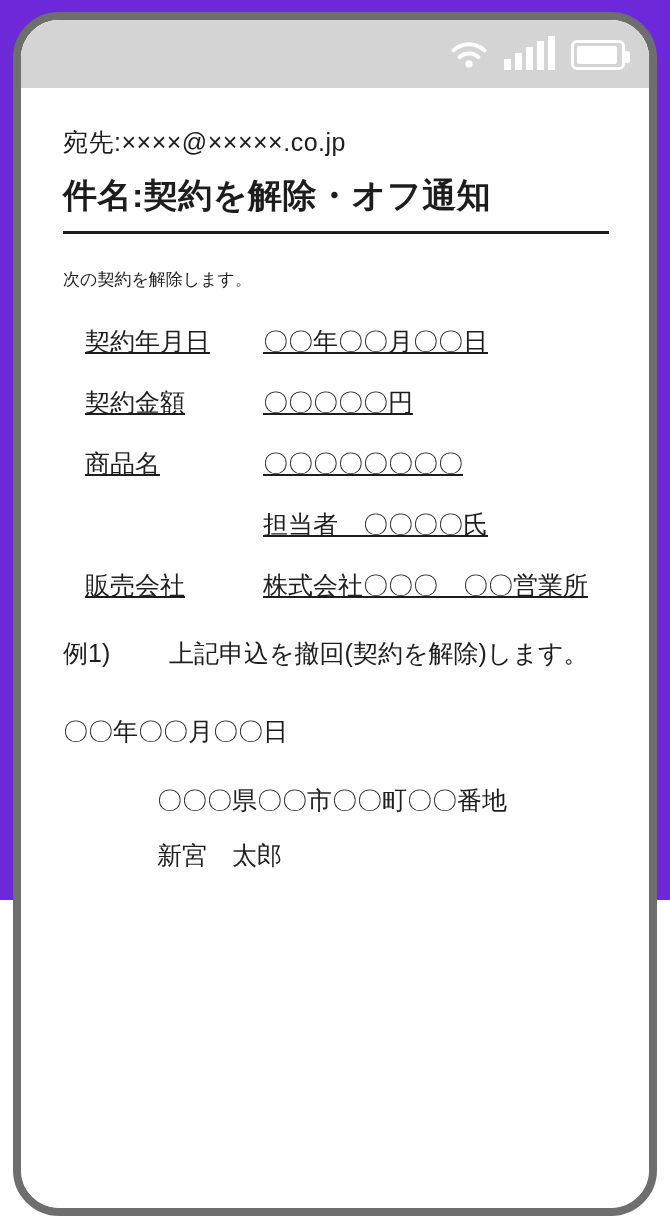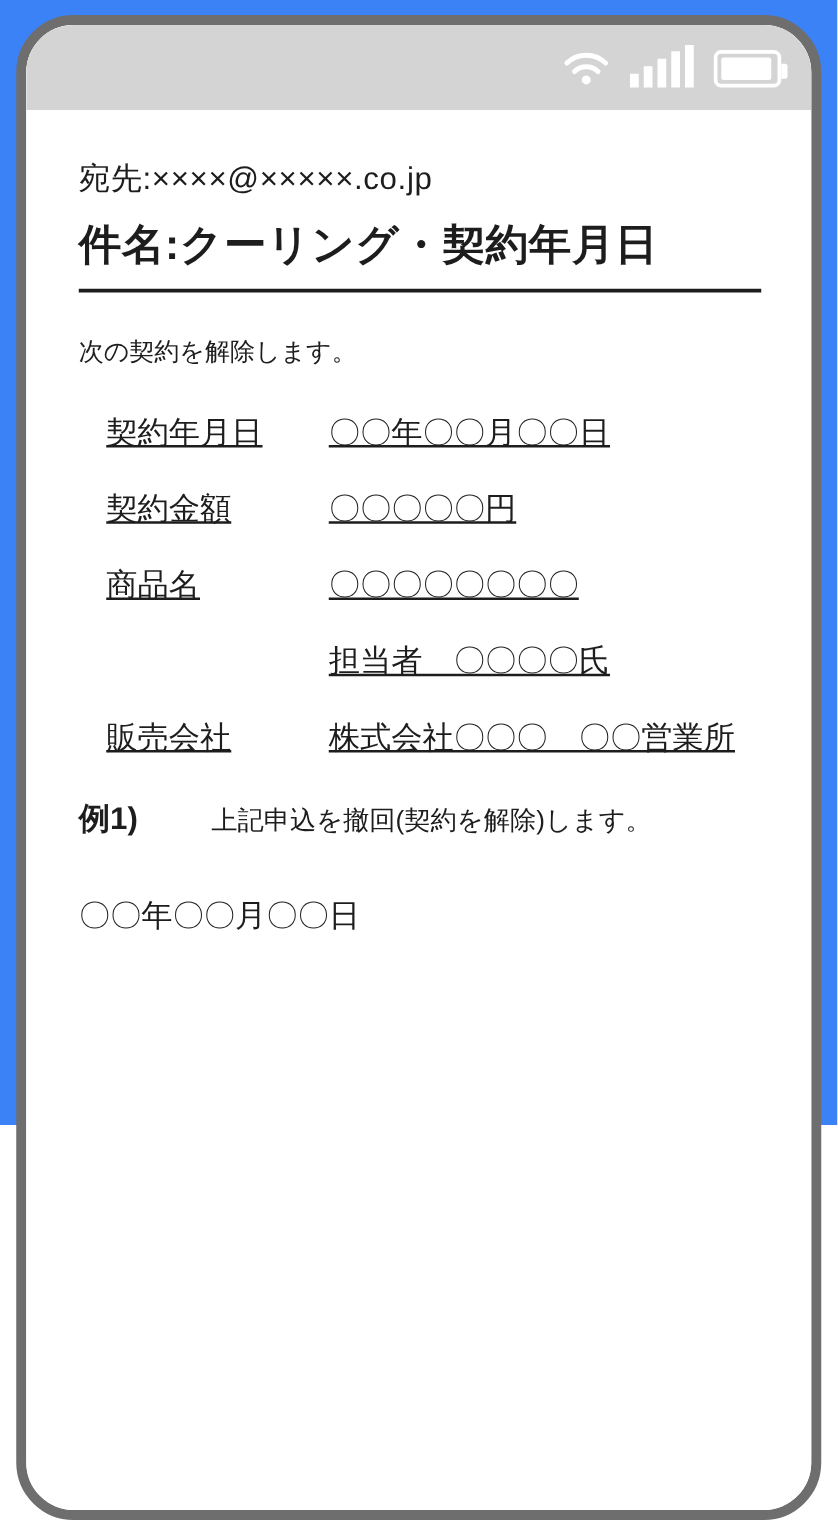--- a/index.html
+++ b/index.html
@@ -11,21 +11,21 @@
     width: 670px;
     height: 1228px;
     font-family: "Liberation Sans", sans-serif;
     -webkit-font-smoothing: antialiased;
   }
 
   .screen {
     position: relative;
     width: 670px;
     height: 900px;
-    background: #3b82f6;
+    background: #6d28d9;
   }
 
   
   .phone-frame {
     position: absolute;
     left: 13px;
     top: 12px;
     width: 644px;
     height: 1204px;
     box-sizing: border-box;
@@ -146,21 +146,21 @@
   }
 
   .divider {
     height: 3px;
     background: #1d1d1d;
     width: 100%;
     margin: 0 0 34px 0;
   }
 
   .intro {
-    font-size: 20px;
+    font-size: 17px;
     margin: 0 0 34px 0;
   }
 
   .detail-table {
     margin: 0 0 0 22px;
   }
   .detail-row {
     display: flex;
     align-items: baseline;
     margin-bottom: 28px;
@@ -186,24 +186,23 @@
   .example-row {
     display: flex;
     align-items: baseline;
     margin-bottom: 24px;
   }
   .example-label {
     font-size: 25px;
     width: 106px;
     flex: 0 0 106px;
     white-space: nowrap;
-    font-weight: bold;
   }
   .example-text {
-    font-size: 21px;
+    font-size: 25px;
     line-height: 1.55;
   }
 
   .closing {
     margin-top: 42px;
   }
   .closing-date {
     font-size: 25px;
     margin: 0 0 36px 0;
   }
@@ -246,21 +245,21 @@
           <span class="icon-battery">
             <span class="fill"></span>
           </span>
         </div>
       </div>
 
       <div class="mail">
 
         <div class="to-line">宛先:××××@×××××.co.jp</div>
 
-        <div class="subject-line">件名:クーリング・契約年月日</div>
+        <div class="subject-line">件名:契約を解除・オフ通知</div>
 
         <div class="divider"></div>
 
         <div class="intro">次の契約を解除します。</div>
 
         <div class="detail-table">
           <div class="detail-row">
             <div class="detail-label">契約年月日</div>
             <div class="detail-value">〇〇年〇〇月〇〇日</div>
           </div>
@@ -284,18 +283,22 @@
 
         <div class="examples">
           <div class="example-row">
             <div class="example-label">例1)</div>
             <div class="example-text">上記申込を撤回(契約を解除)します。</div>
           </div>
         </div>
 
         <div class="closing">
           <div class="closing-date">〇〇年〇〇月〇〇日</div>
+          <div class="signature">
+            <div class="signature-address">〇〇〇県〇〇市〇〇町〇〇番地</div>
+            <div class="signature-name">新宮　太郎</div>
+          </div>
         </div>
 
       </div>
     </div>
   </div>
 </div>
 
 </body></html>

